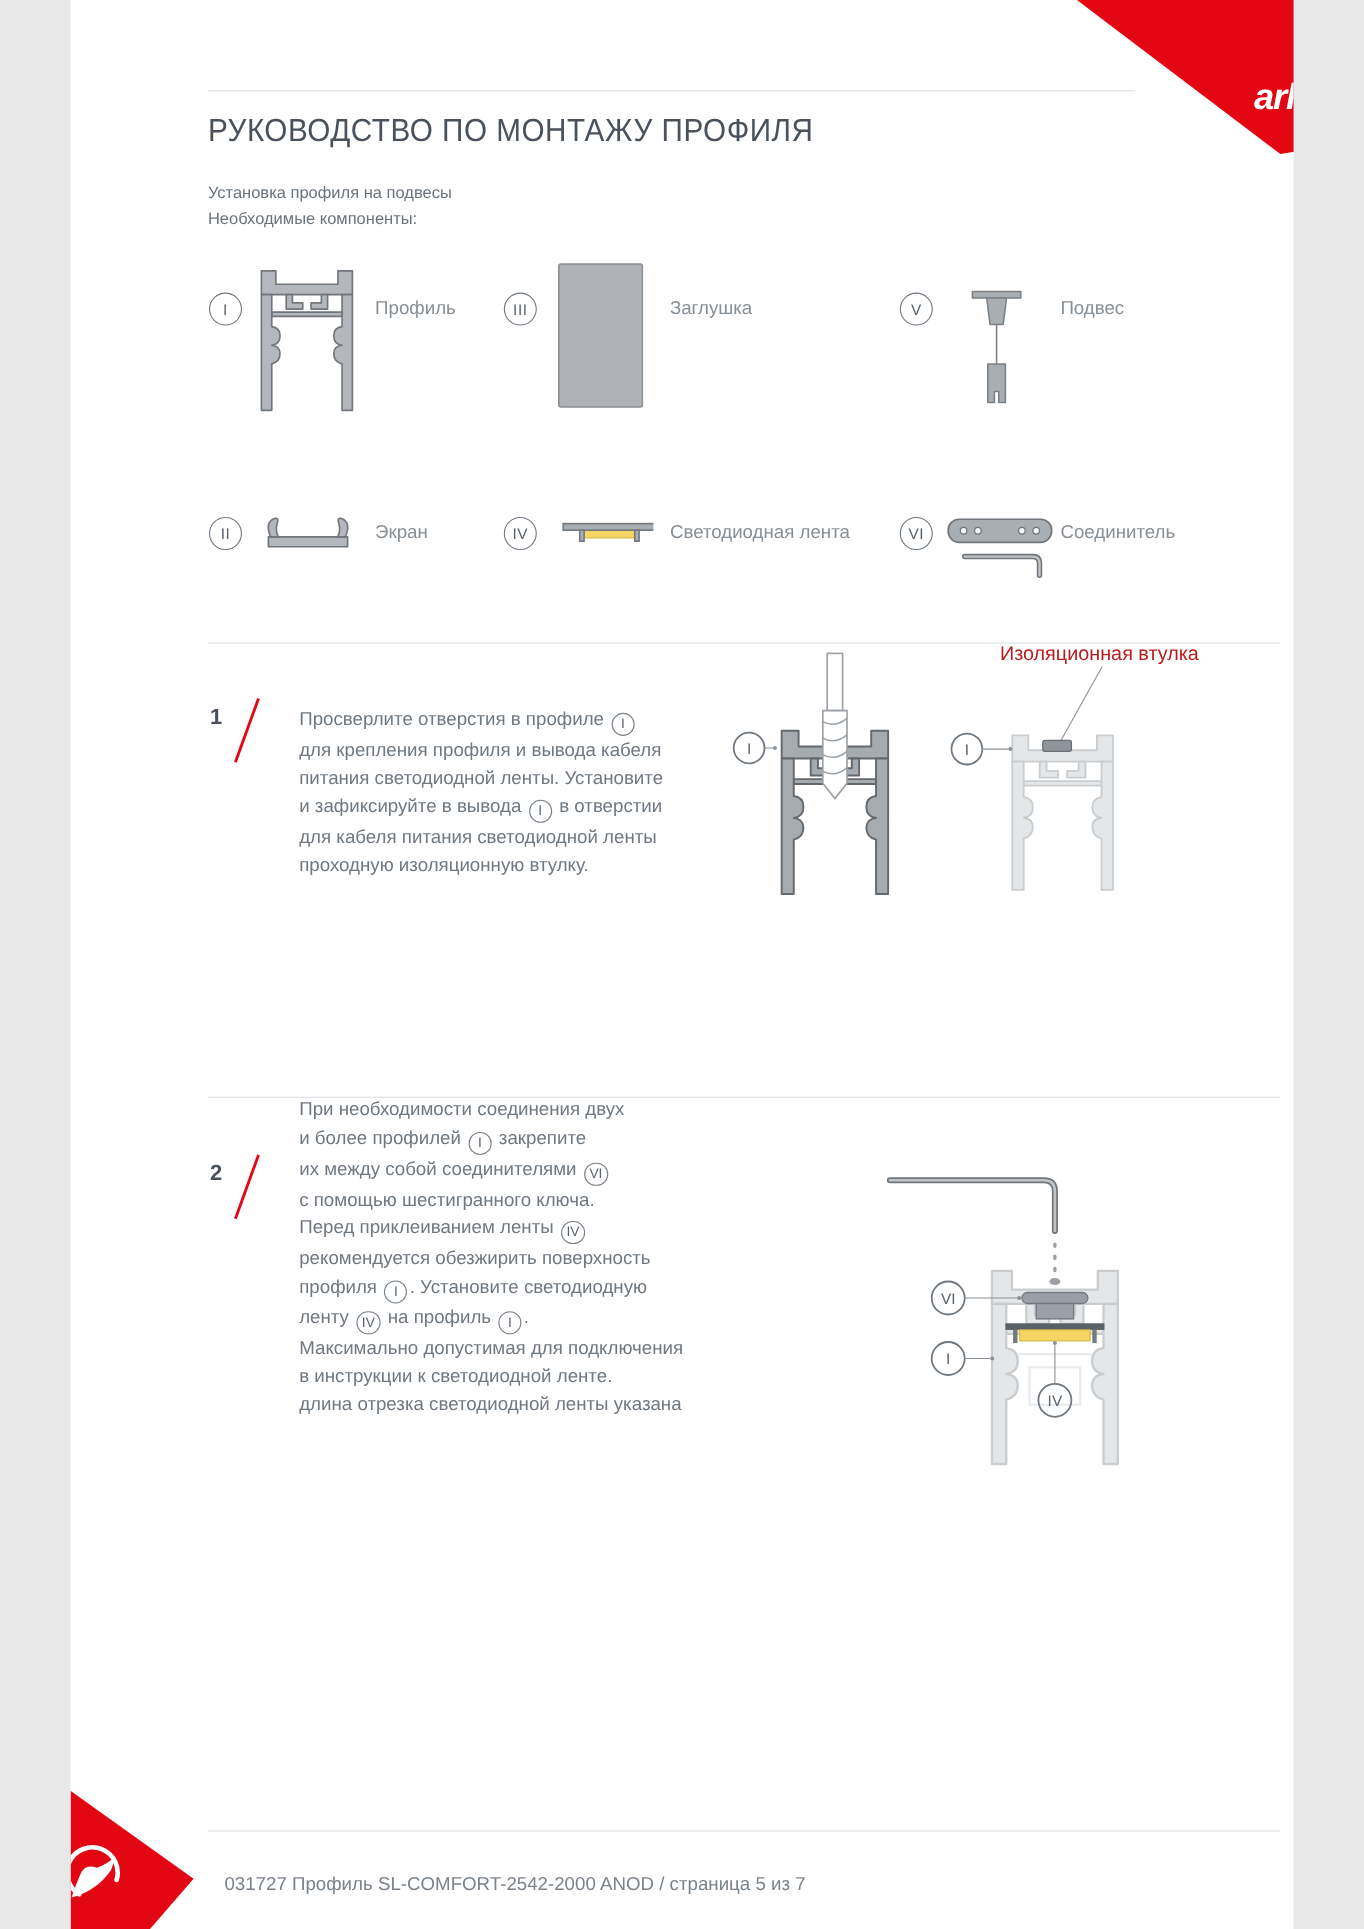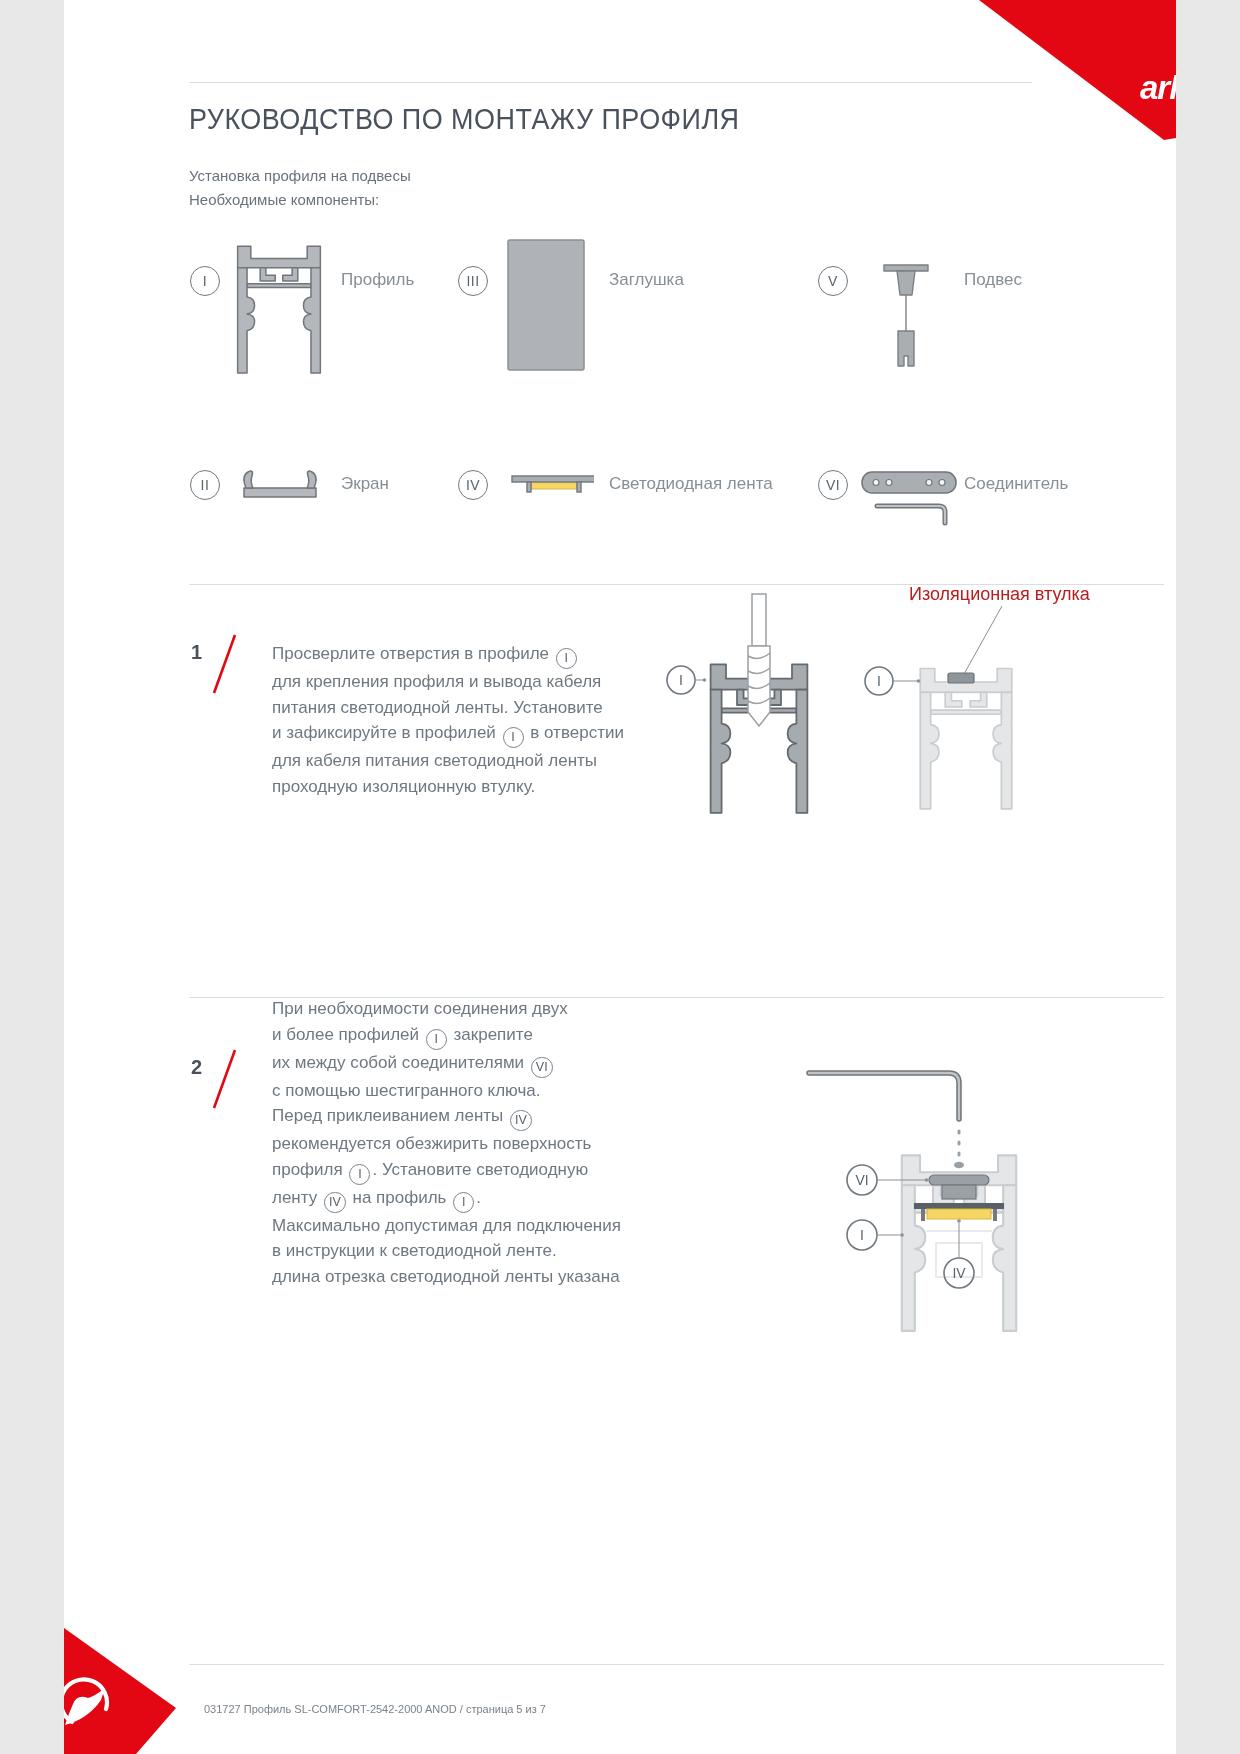--- a/index.html
+++ b/index.html
@@ -24,21 +24,21 @@
   .comp-label{position:absolute;font-size:17px;color:#878F96;white-space:nowrap;text-align:center;}
   .stepnum{position:absolute;font-size:20px;font-weight:bold;color:#49525C;}
   .step-text{position:absolute;font-size:17px;line-height:25.5px;color:#6F7881;}
   .step-line{white-space:nowrap;margin-left:30px;}
   .cnum{
     display:inline-block;min-width:11px;height:19px;line-height:18px;padding:0 4px;
     border:1.2px solid #7A828A;border-radius:11px;font-size:12.5px;color:#5A636C;
     text-align:center;vertical-align:-3px;margin:0 2px;
   }
   .callout{position:absolute;font-size:18px;color:#b91c1c;white-space:nowrap;}
-  .footer-text{position:absolute;left:140px;top:1703px;font-size:11px;color:#7A828A;white-space:nowrap;}
+  .footer-text{position:absolute;left:140px;top:1703px;font-size:17px;color:#7A828A;white-space:nowrap;}
   .page-number{position:absolute;left:1146px;top:1694px;font-size:21px;color:#5A636C;}
   .brand-top{
     position:absolute;left:1076px;top:69px;color:#fff;font-style:italic;font-weight:bold;
     font-size:33px;letter-spacing:-1px;white-space:nowrap;
   }
   .brand-top sup{font-size:10px;font-style:normal;vertical-align:18px;letter-spacing:0;}
   svg text{font-family:"Liberation Sans",sans-serif;}
   .marker-circle{fill:none;stroke:#6F7880;stroke-width:1.6;}
   .marker-text{fill:#5A636C;font-size:14px;}
   .leader{stroke:#8A9096;stroke-width:1;}
@@ -140,21 +140,21 @@
 
   <div class="divider" style="left:125px;top:584px;width:975px"></div>
   <div class="stepnum" style="left:127px;top:641px">1</div>
   <svg class="abs" style="left:146px;top:632px" width="28" height="64">
     <line x1="25" y1="3" x2="4" y2="61" stroke="#E30613" stroke-width="2.6"></line>
   </svg>
   <div class="step-text" style="left:178px;top:641px">
       <div class="step-line"><span>Просверлите отверстия в профиле </span><span class="cnum">I</span></div>
       <div class="step-line"><span>для крепления профиля и вывода кабеля</span></div>
       <div class="step-line"><span>питания светодиодной ленты. Установите</span></div>
-      <div class="step-line"><span>и зафиксируйте в профилей </span><span class="cnum">I</span><span> в отверстии</span></div>
+      <div class="step-line"><span>и зафиксируйте в вывода </span><span class="cnum">I</span><span> в отверстии</span></div>
       <div class="step-line"><span>для кабеля питания светодиодной ленты</span></div>
       <div class="step-line"><span>проходную изоляционную втулку.</span></div>
     </div>
 
   <svg class="abs" style="left:595px;top:592px" width="210" height="232">
     <use href="#profile-shape" xlink:href="#profile-shape" x="40" y="58" width="120" height="165" style="--pf:#A6ABAF;--ps:#64696E"></use>
     <g fill="#ffffff" stroke="#9AA0A4" stroke-width="1.5">
       <rect x="93" y="2" width="14" height="52"></rect>
       <path d="M89,54 H111 V120 L100,134 L89,120 Z"></path>
       <path d="M89,64 Q100,70 111,61" fill="none"></path>

